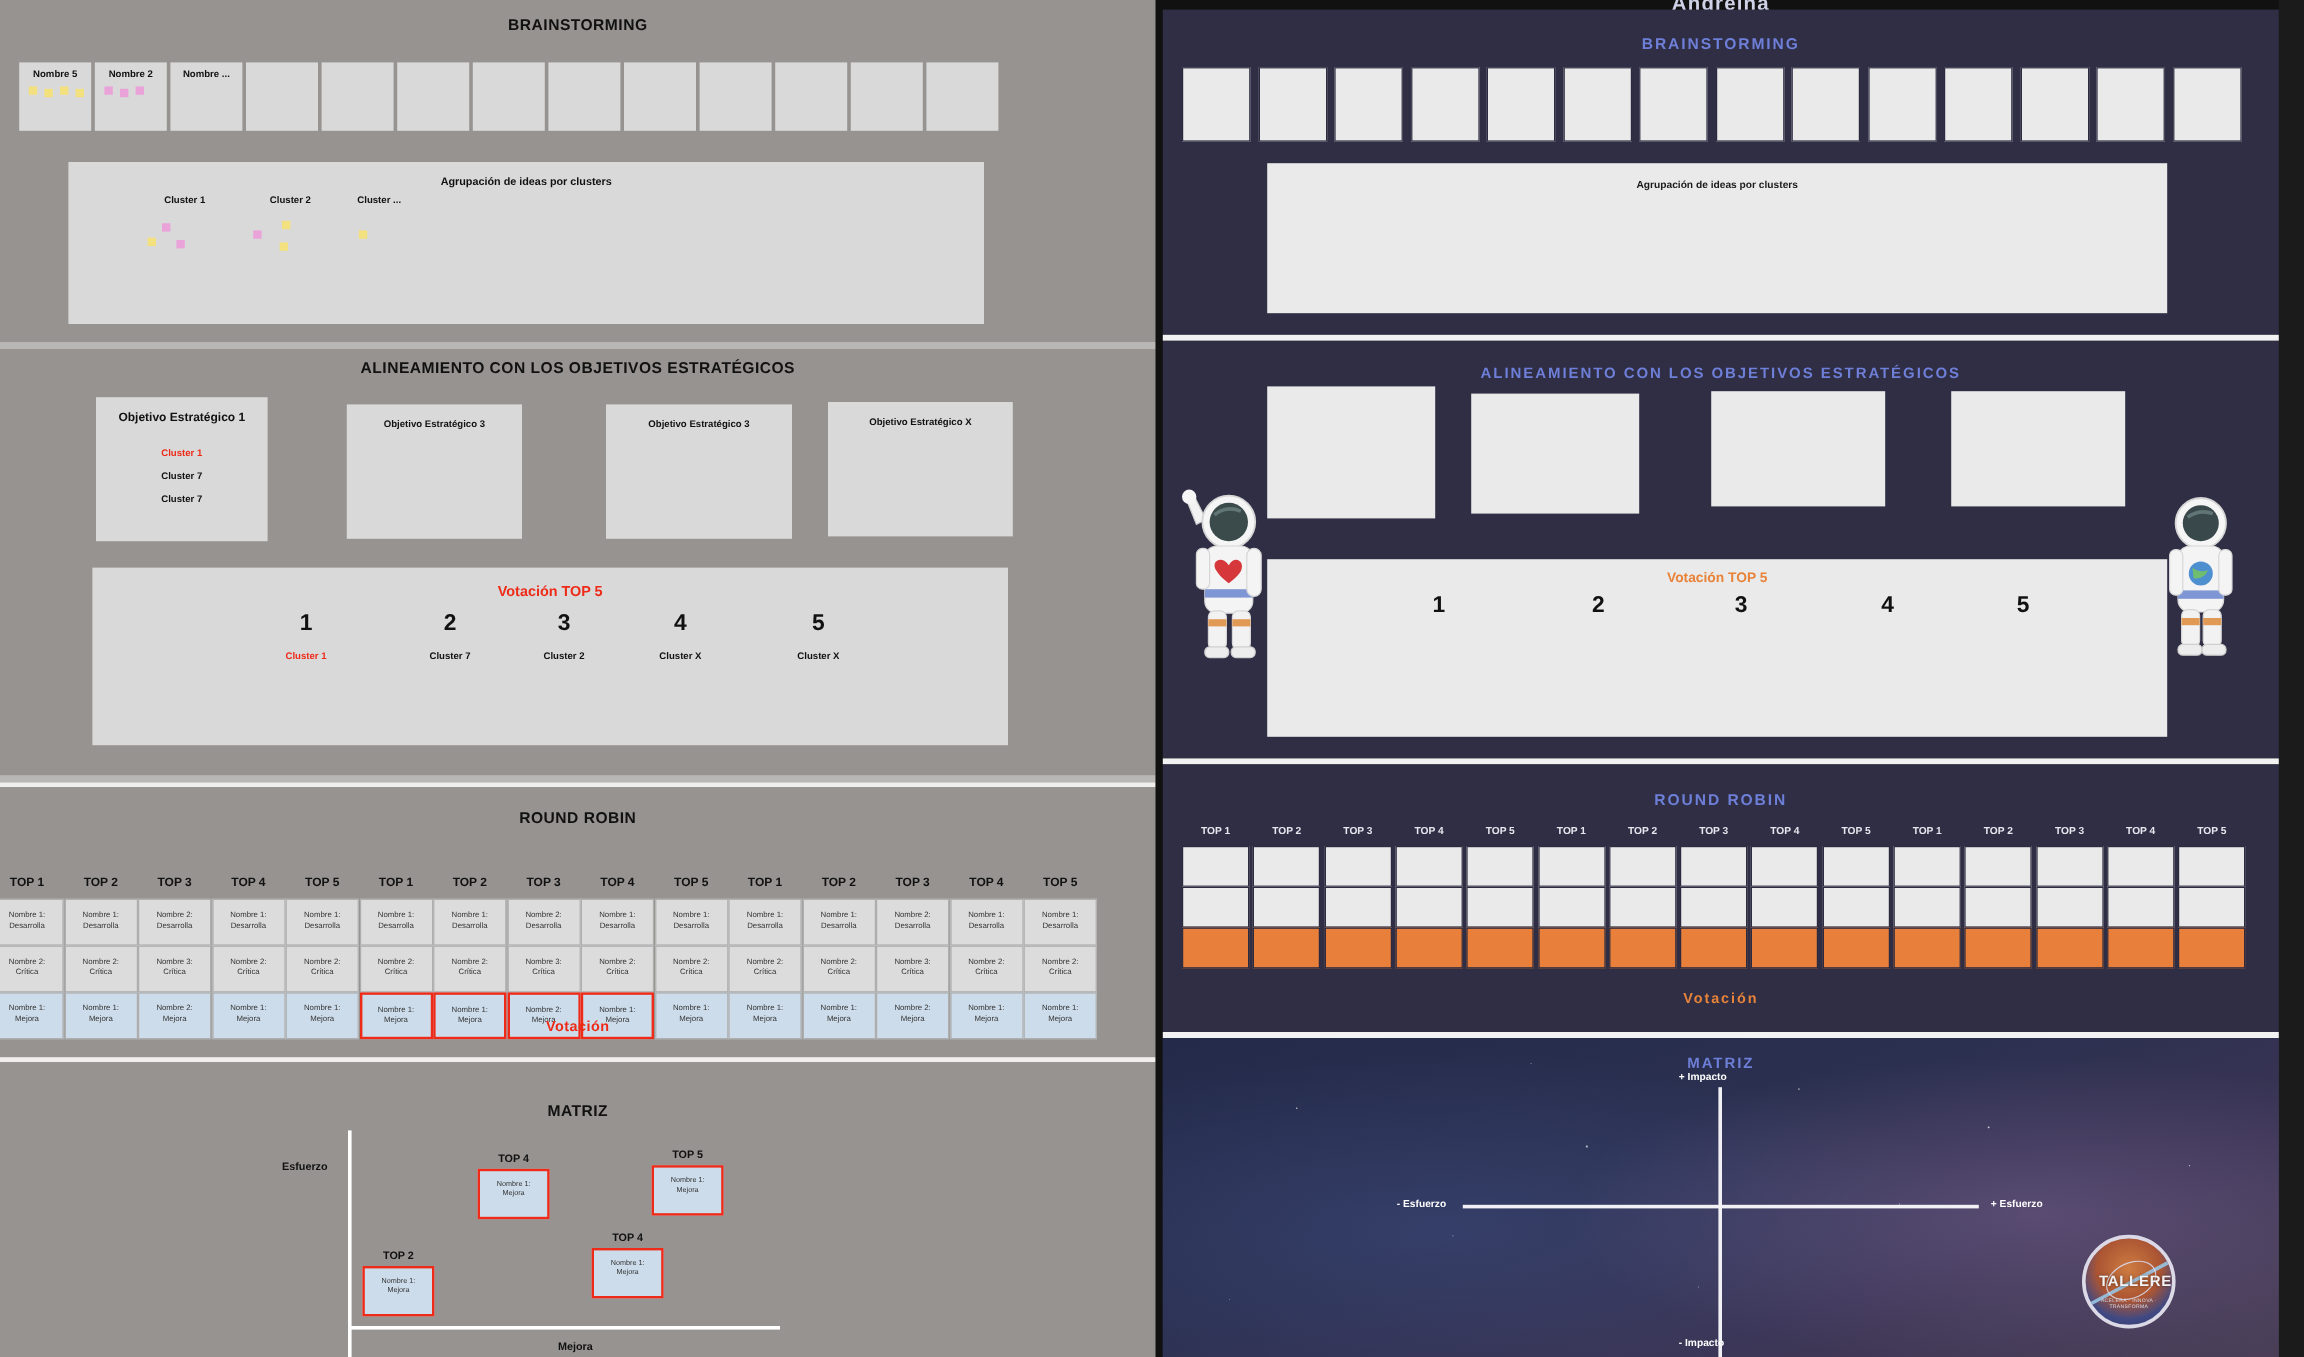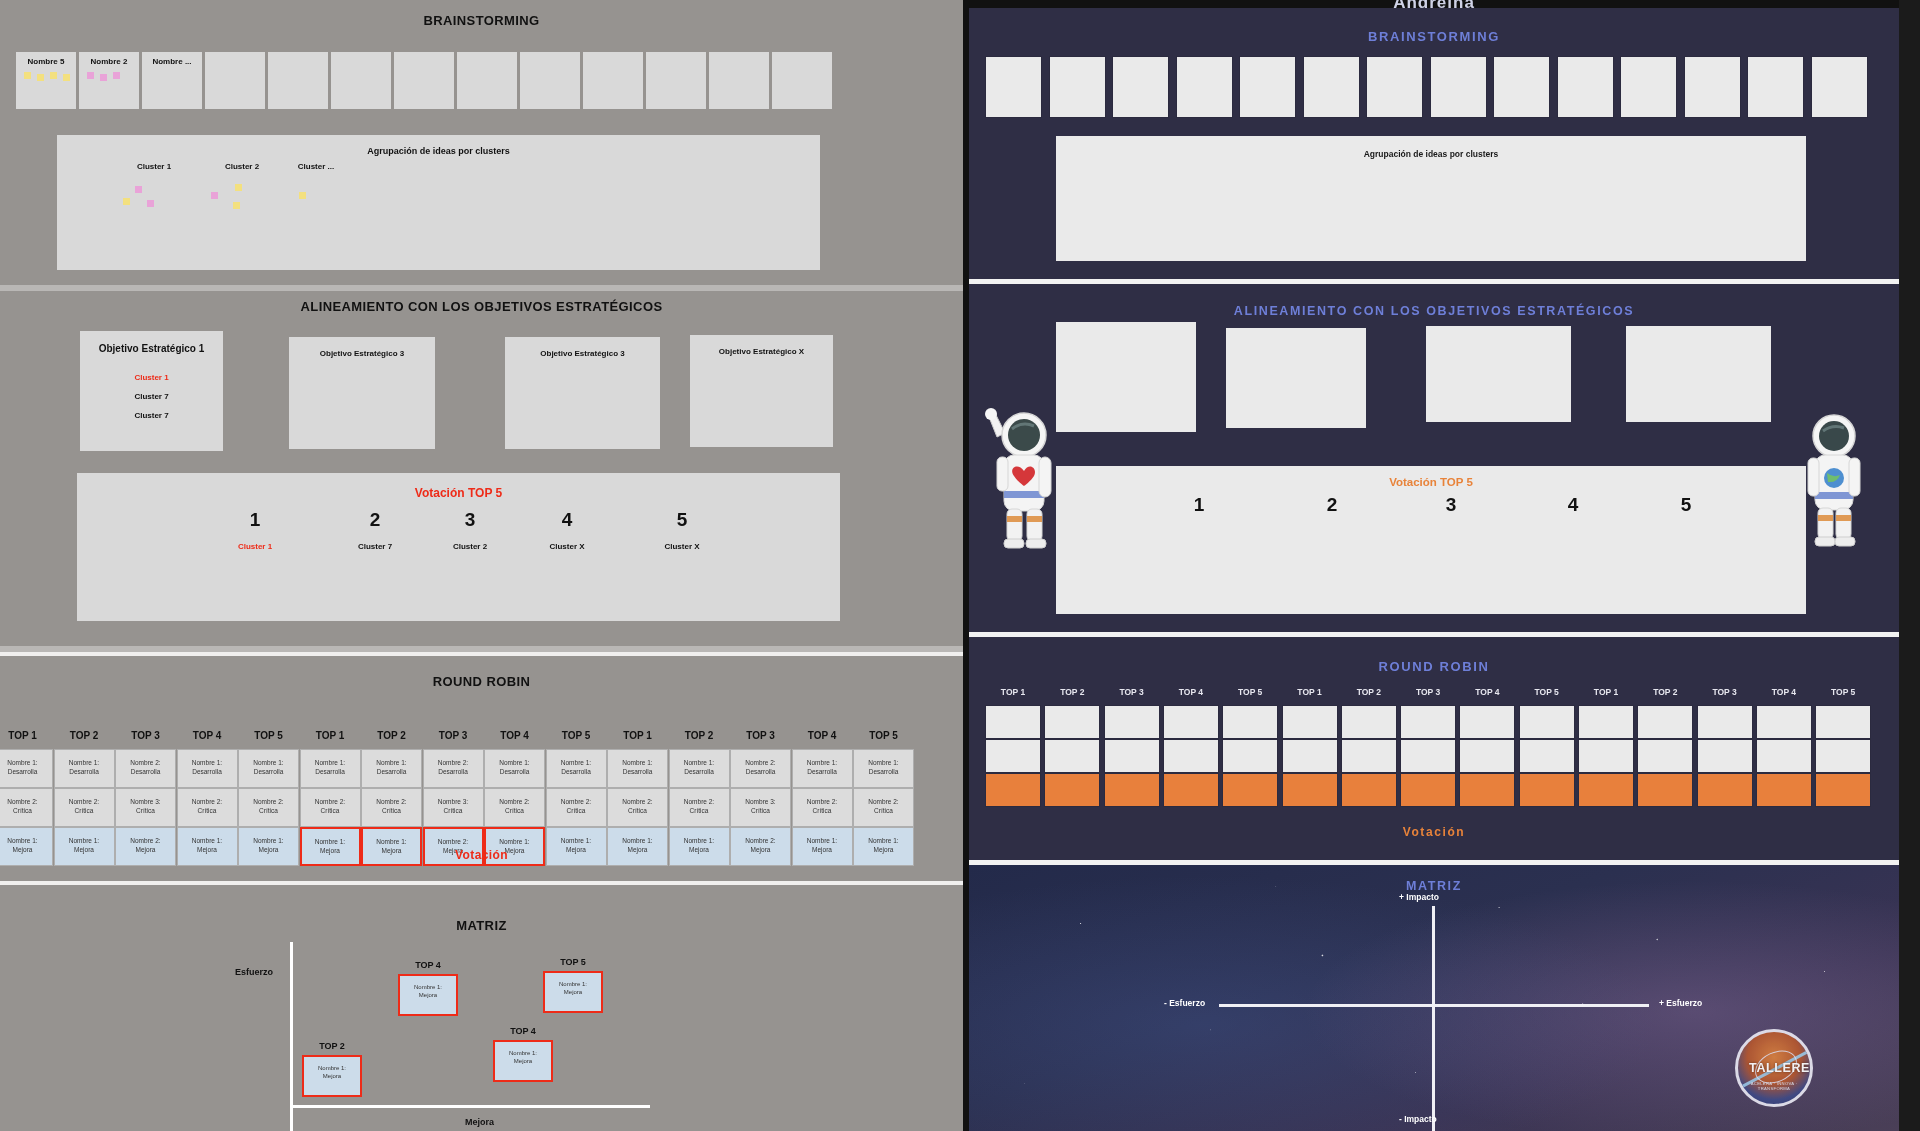--- a/index.html
+++ b/index.html
@@ -177,21 +177,21 @@
             <div class="cardlabel red" style="top: 42px; font-size: 8px;">Cluster 1</div>
             <div class="cardlabel" style="top: 61px; font-size: 8px;">Cluster 7</div>
             <div class="cardlabel" style="top: 80px; font-size: 8px;">Cluster 7</div>
           </div>
           <div class="card" style="left: 289px; top: 46px; width: 146px; height: 112px;">
             <div class="cardlabel" style="top: 12px; font-size: 8px;">Objetivo Estratégico 3</div>
           </div>
           <div class="card" style="left: 505px; top: 46px; width: 155px; height: 112px;">
             <div class="cardlabel" style="top: 12px; font-size: 8px;">Objetivo Estratégico 3</div>
           </div>
-          <div class="card" style="left: 690px; top: 44px; width: 143px; height: 112px;">
+          <div class="card" style="left: 690px; top: 44px; width: 154px; height: 112px;">
             <div class="cardlabel" style="top: 12px; font-size: 8px;">Objetivo Estratégico X</div>
           </div>
         </div>
 
       <div class="card" style="left:77px;top:182px;width:763px;height:148px;">
         <div class="cardlabel red" style="top:13px;font-size:12px;">Votación TOP 5</div>
         <div id="vote-ranks">
             <div style="position: absolute; left: 148px; top: 36px; width: 60px; text-align: center;">
               <div style="font-size: 19px; font-weight: bold; color: rgb(17, 17, 17);">1</div>
               <div style="margin-top: 11px; font-size: 8px; font-weight: bold; color: rgb(238, 43, 24);">Cluster 1</div>

